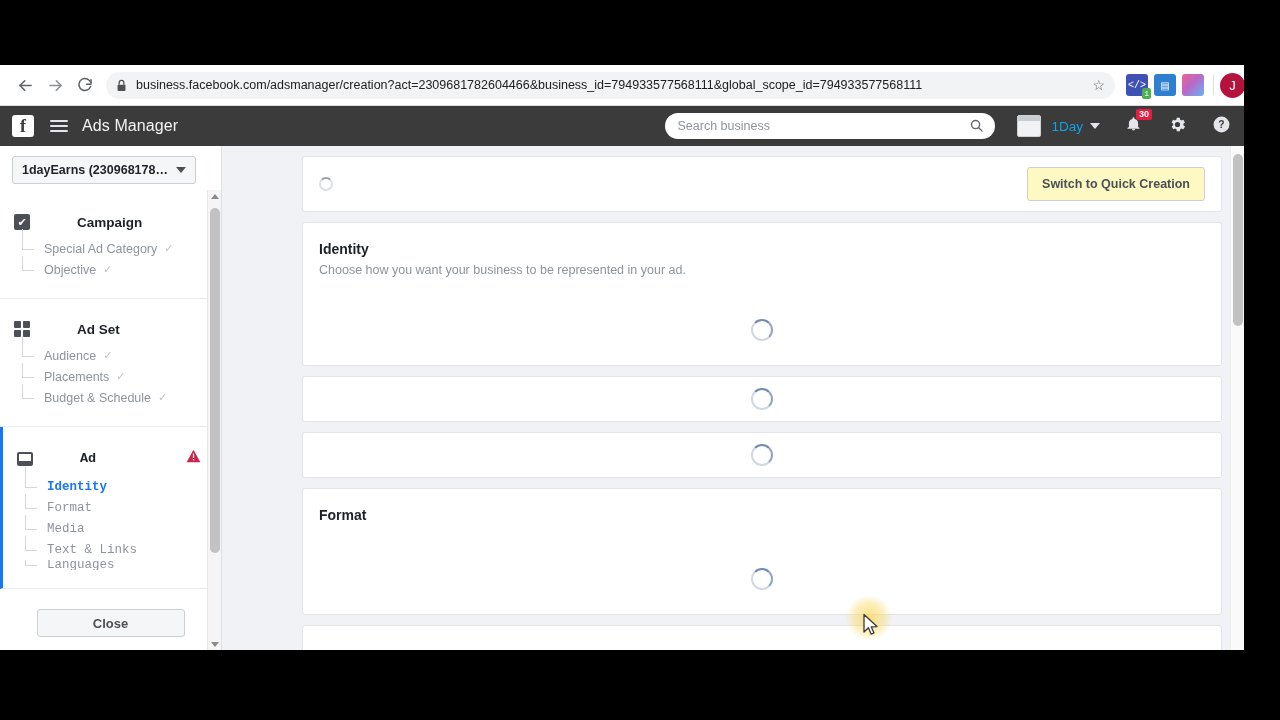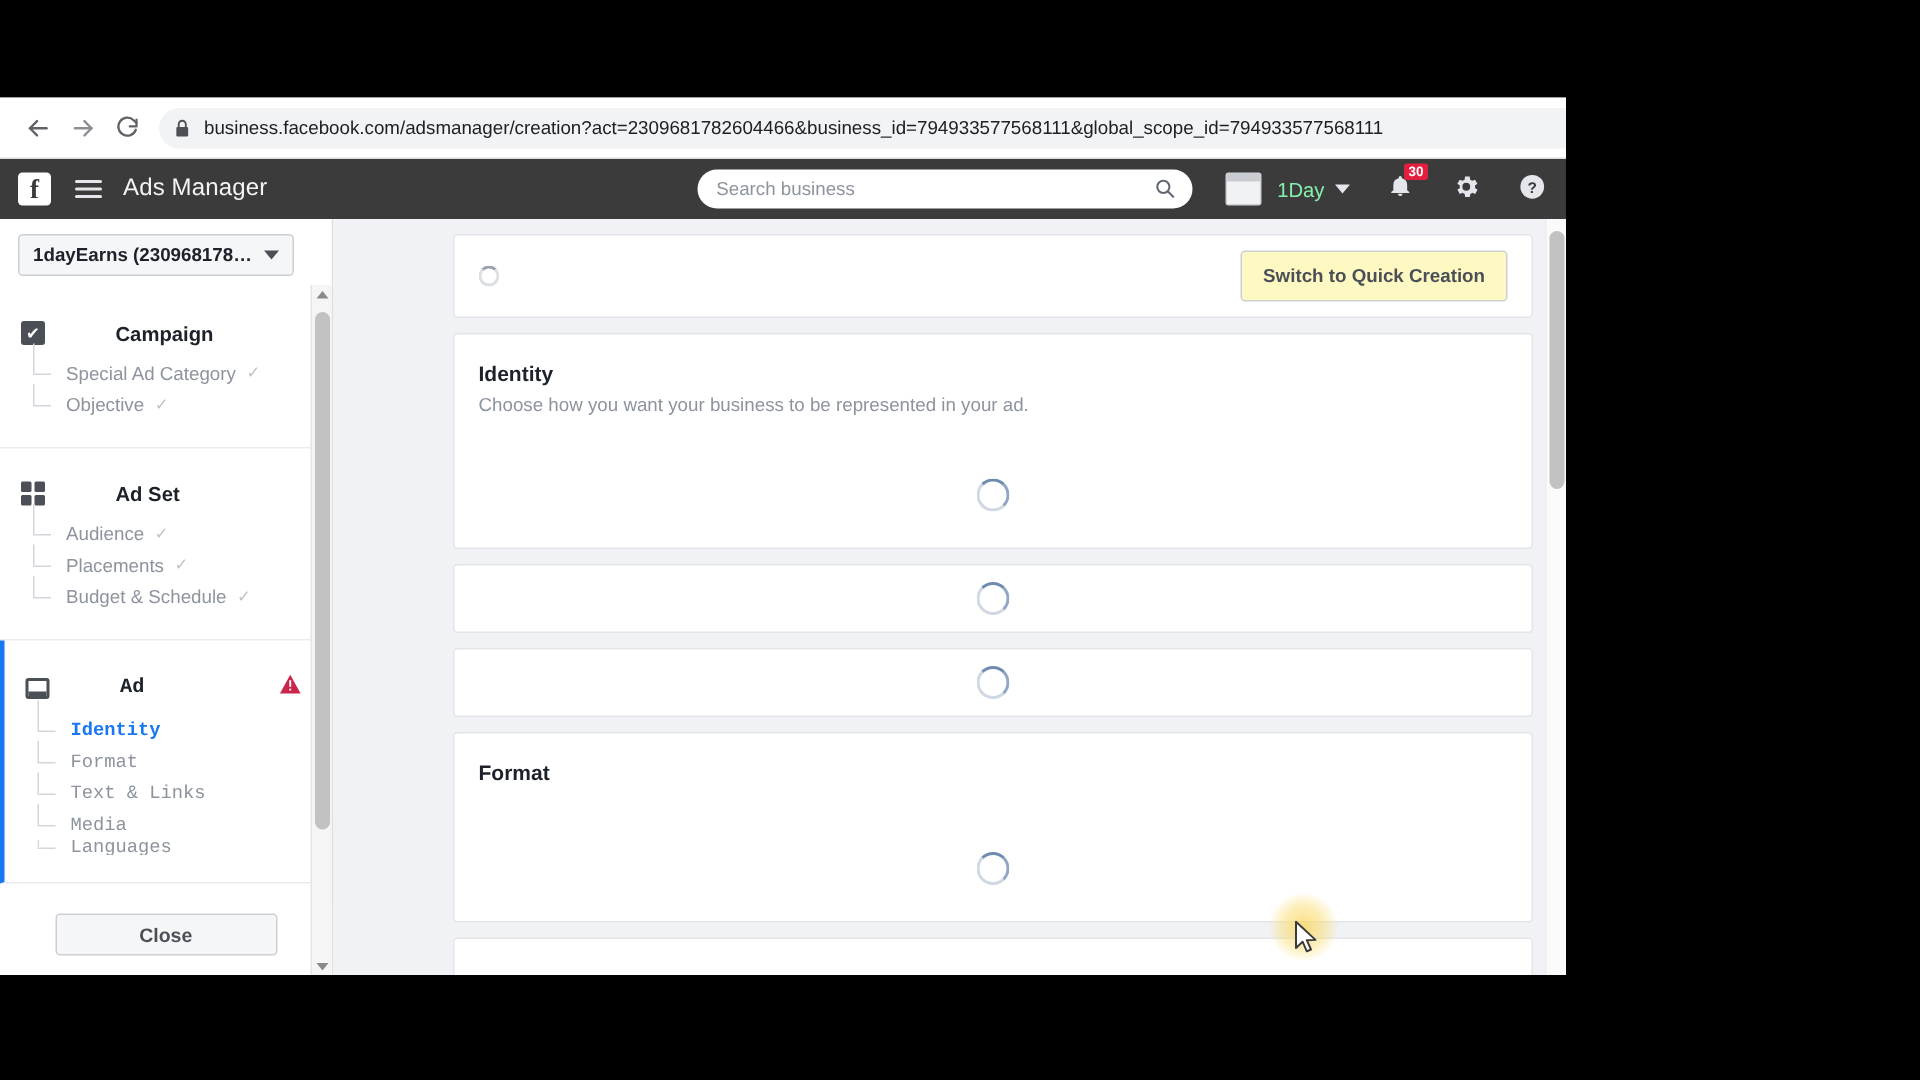--- a/index.html
+++ b/index.html
@@ -7,21 +7,21 @@
     width: 1280px; height: 720px;
     background: #000;
     font-family: "Liberation Sans", sans-serif;
     overflow: hidden;
   }
   .screen { position: relative; width: 1280px; height: 720px; background: #000; }
 
   
   .viewport {
     position: absolute; left: 0; top: 65px;
-    width: 1044px; height: 585px;
+    width: 1244px; height: 585px;
     background: #ffffff; overflow: hidden;
   }
 
   
   .browser-bar {
     position: relative; height: 41px; width: 1280px;
     background: #ffffff; display: flex; align-items: center;
     padding: 0 10px; border-bottom: 1px solid #dcdcdc;
   }
   .nav-btn {
@@ -78,21 +78,21 @@
     border: none; outline: none; background: transparent; font-size: 12.5px;
     color: #1c1e21; width: 100%; font-family: "Liberation Sans", sans-serif;
   }
   .search-wrap input::placeholder { color: #8d949e; }
   .mag { position: absolute; right: 11px; top: 5px; color:#606770; }
   .biz-icon {
     width: 24px; height: 22px; margin-left: 22px; background: #f1f2f3; border-radius: 2px;
     border: 1px solid #cfd1d4; position: relative;
   }
   .biz-icon::before { content:""; position:absolute; left:0; right:0; top:0; height:5px; background:#c9ccd0; }
-  .date-chip { margin-left: 10px; font-size: 13.5px; display: flex; align-items: center; gap: 7px; color:#86efac; }
+  .date-chip { margin-left: 10px; font-size: 13.5px; display: flex; align-items: center; gap: 7px; color:#0ea5e9; }
   .caret-dn { width:0;height:0;border-left:5px solid transparent;border-right:5px solid transparent;border-top:6px solid #e4e6eb; }
   .ic-btn { margin-left: 22px; position: relative; display:flex; align-items:flex-start; justify-content:center; width:22px; height:22px; color:#e4e6eb; }
   .bell-badge {
     position: absolute; top: -6px; right: -8px; background: #e41e3f; color:#fff;
     font-size: 9px; line-height: 11px; padding: 0 3px; border-radius: 2px; font-weight: bold;
   }
 
   
   .app-body { display: flex; height: 505px; background: #f0f2f5; }
 
@@ -351,24 +351,24 @@
             </span>
           </div>
           <div class="subs">
             <div class="sub-item first current">
               <span>Identity</span>
             </div>
             <div class="sub-item">
               <span>Format</span>
             </div>
             <div class="sub-item">
+              <span>Media</span>
+            </div>
+            <div class="sub-item">
               <span>Text &amp; Links</span>
-            </div>
-            <div class="sub-item">
-              <span>Media</span>
             </div>
             <div class="sub-item sub-cut">
               <span>Languages</span>
             </div>
           </div>
         </div>
       </div>
 
       <div class="close-wrap">
         <div class="close-btn">Close</div>

